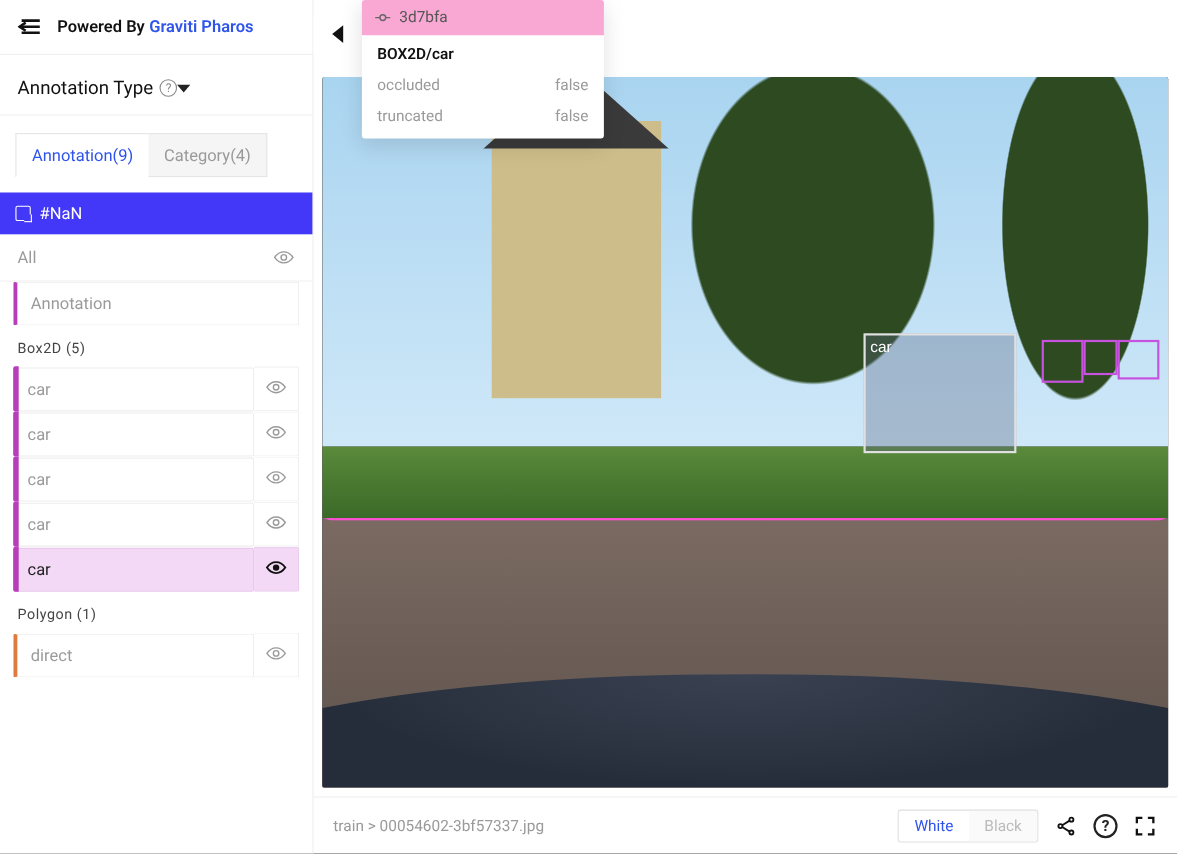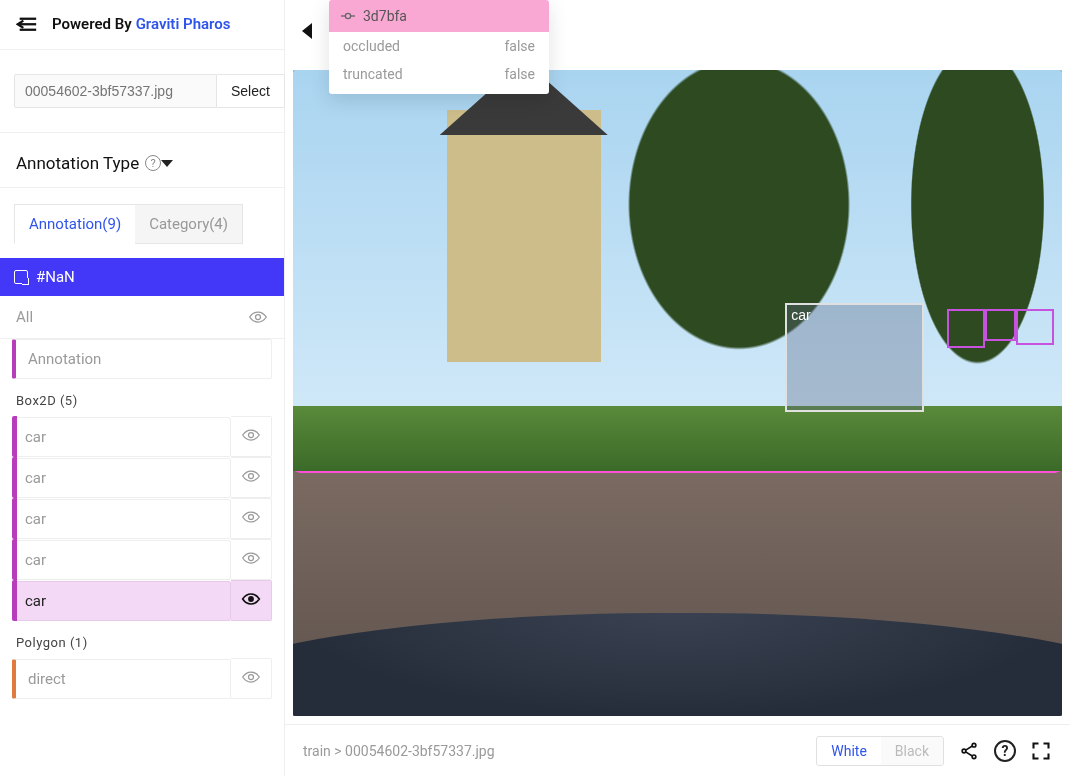--- a/index.html
+++ b/index.html
@@ -99,24 +99,20 @@
             <line x1="4" y1="3" x2="22" y2="3" stroke="#111" stroke-width="2.5"></line>
             <line x1="4" y1="9" x2="22" y2="9" stroke="#111" stroke-width="2.5"></line>
             <line x1="4" y1="15" x2="22" y2="15" stroke="#111" stroke-width="2.5"></line>
             <polyline points="8,5 2,9 8,13" fill="none" stroke="#111" stroke-width="2.5"></polyline>
           </svg>
       </span>
       <span class="powered">Powered By</span>
       <a class="brand">Graviti Pharos</a>
     </div>
 
-    <div class="file-row">
-      <input class="file-input" readonly="" placeholder="00054602-3bf57337.jpg" style="">
-      <button class="file-select">Select</button>
-    </div>
 
     <div class="anno-type">
       <span class="label">
         <span>Annotation Type</span>
         <span class="help">?</span>
       </span>
       <span class="chev-down"></span>
     </div>
 
     <div class="tabs-row">
@@ -207,20 +203,21 @@
       <div class="pop-head">
         <span class="commit-icon">
           <svg viewBox="0 0 16 16">
               <circle cx="8" cy="8" r="3" fill="none" stroke="#666" stroke-width="1.5"></circle>
               <line x1="0" y1="8" x2="5" y2="8" stroke="#666" stroke-width="1.5"></line>
               <line x1="11" y1="8" x2="16" y2="8" stroke="#666" stroke-width="1.5"></line>
             </svg>
         </span>
         <span>3d7bfa</span>
       </div>
+      <div class="pop-title">BOX2D/car</div>
       <div class="pop-row">
           <span>occluded</span>
           <span>false</span>
         </div>
       <div class="pop-row">
           <span>truncated</span>
           <span>false</span>
         </div>
     </div>
 

